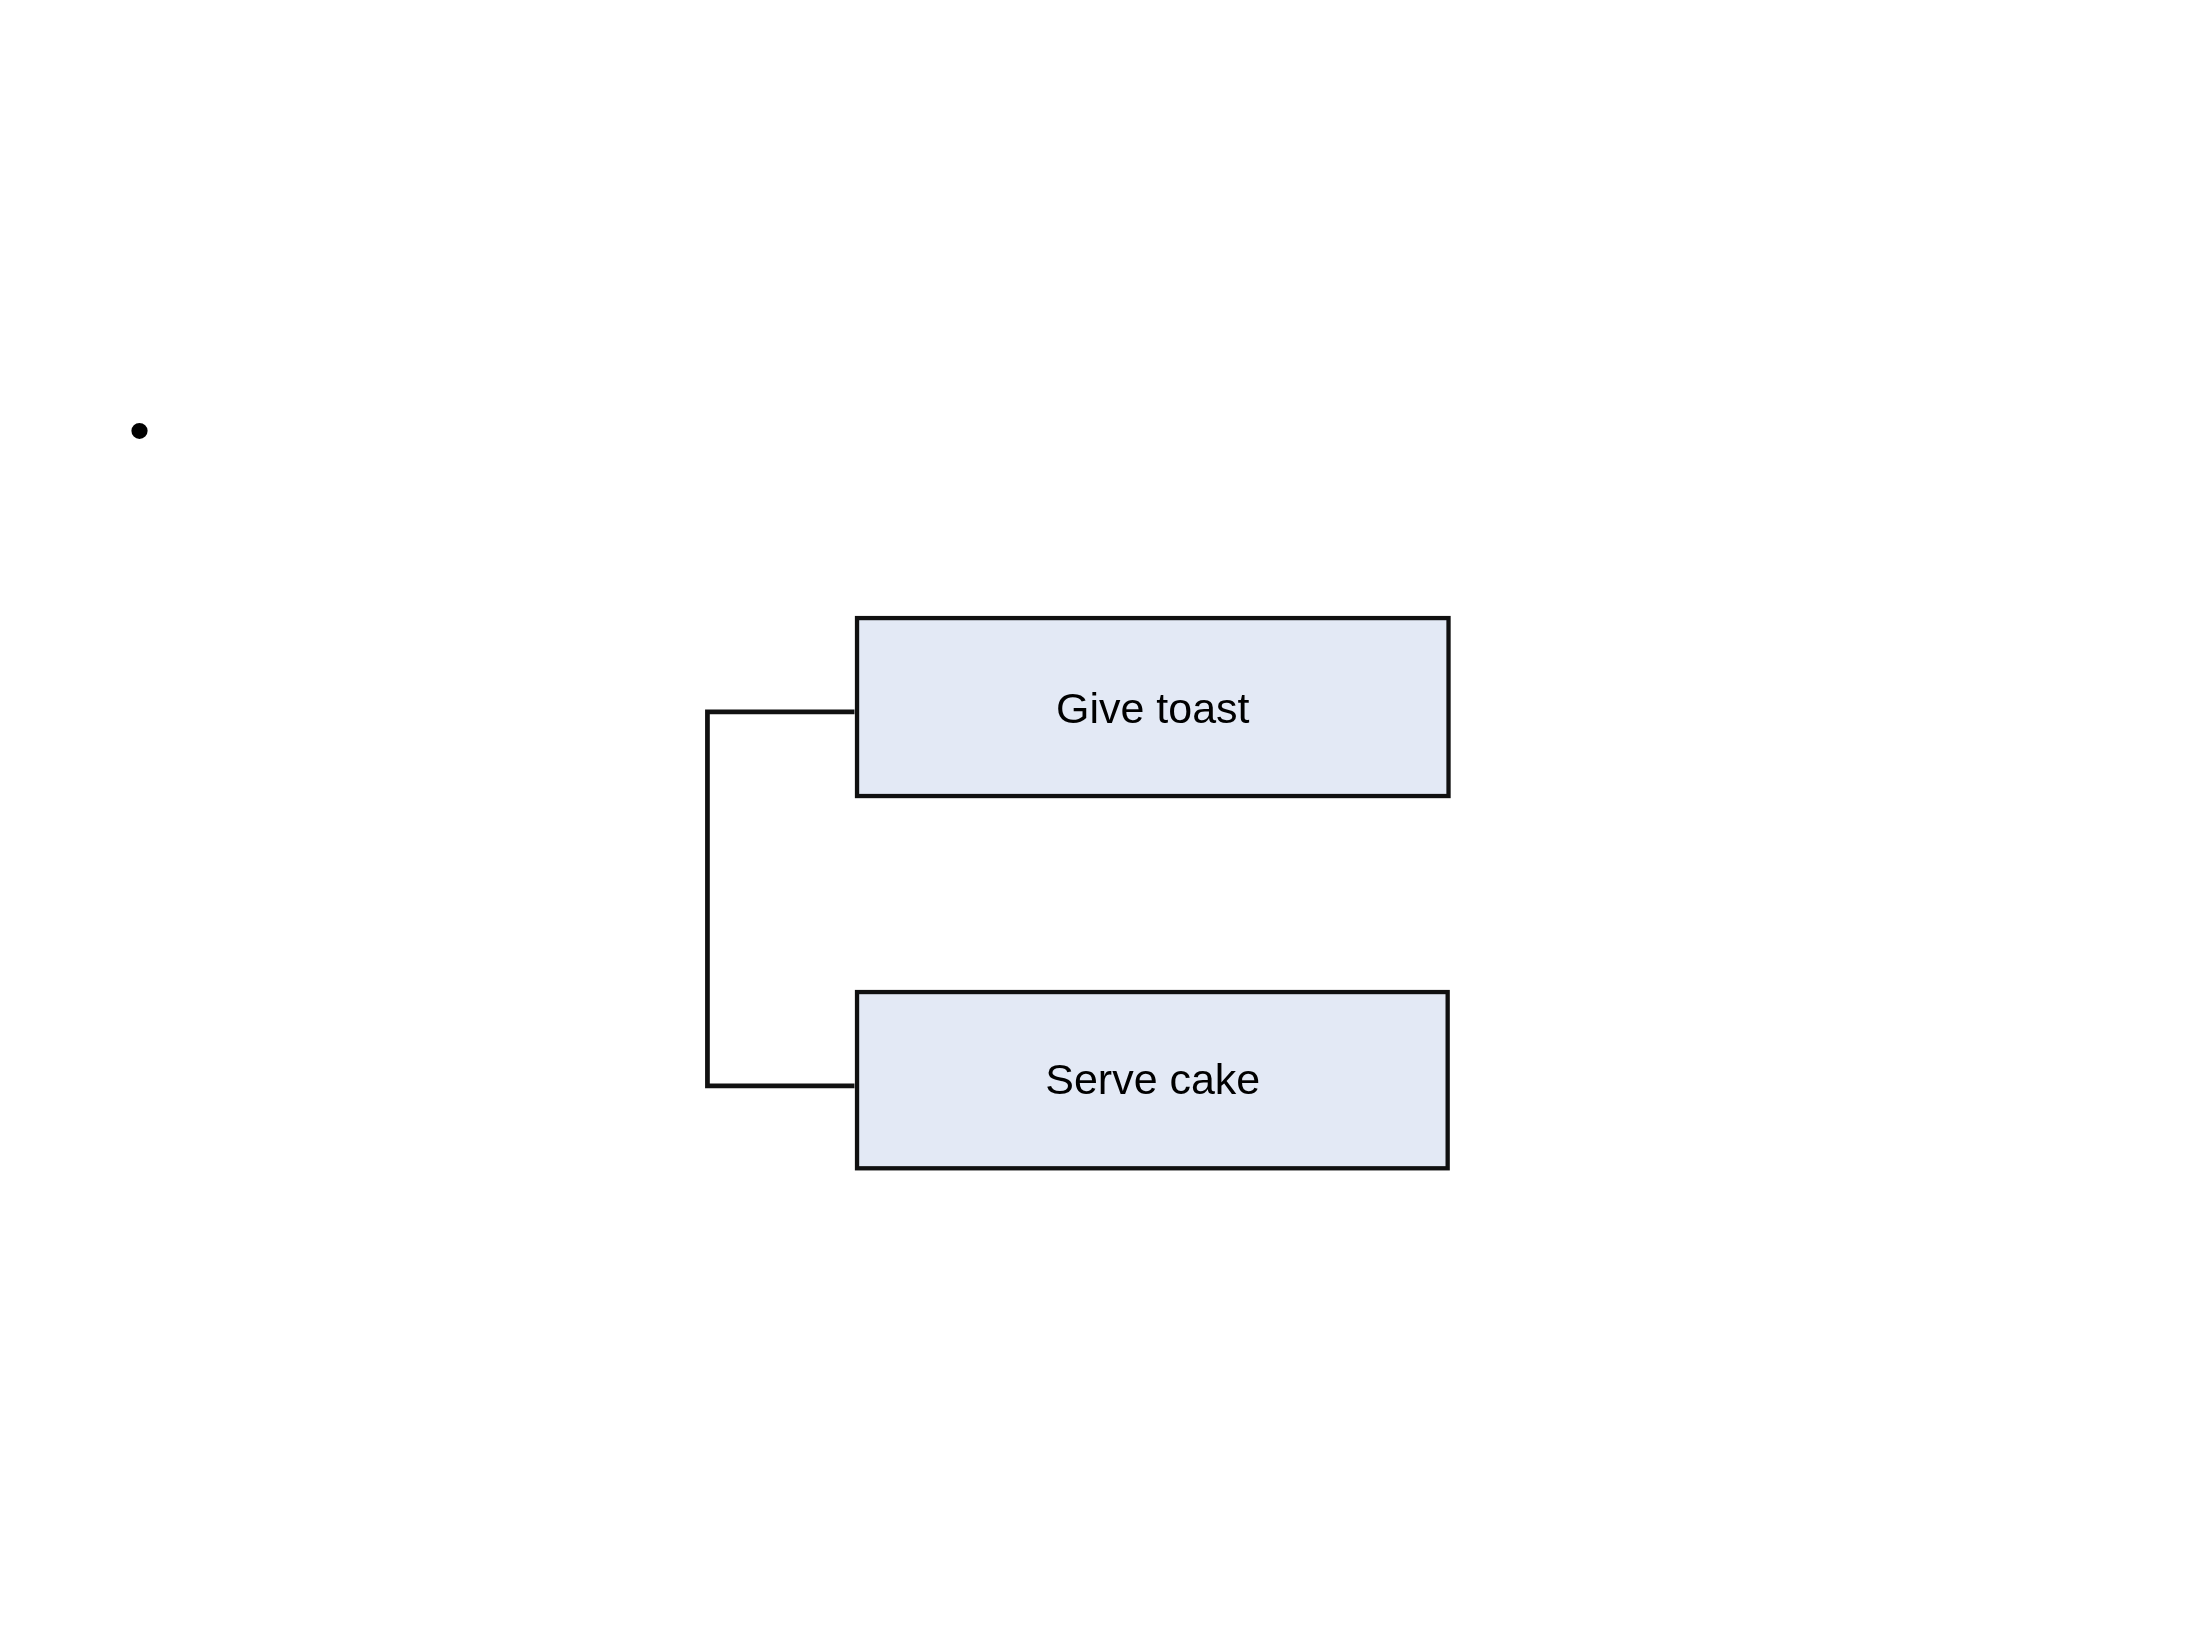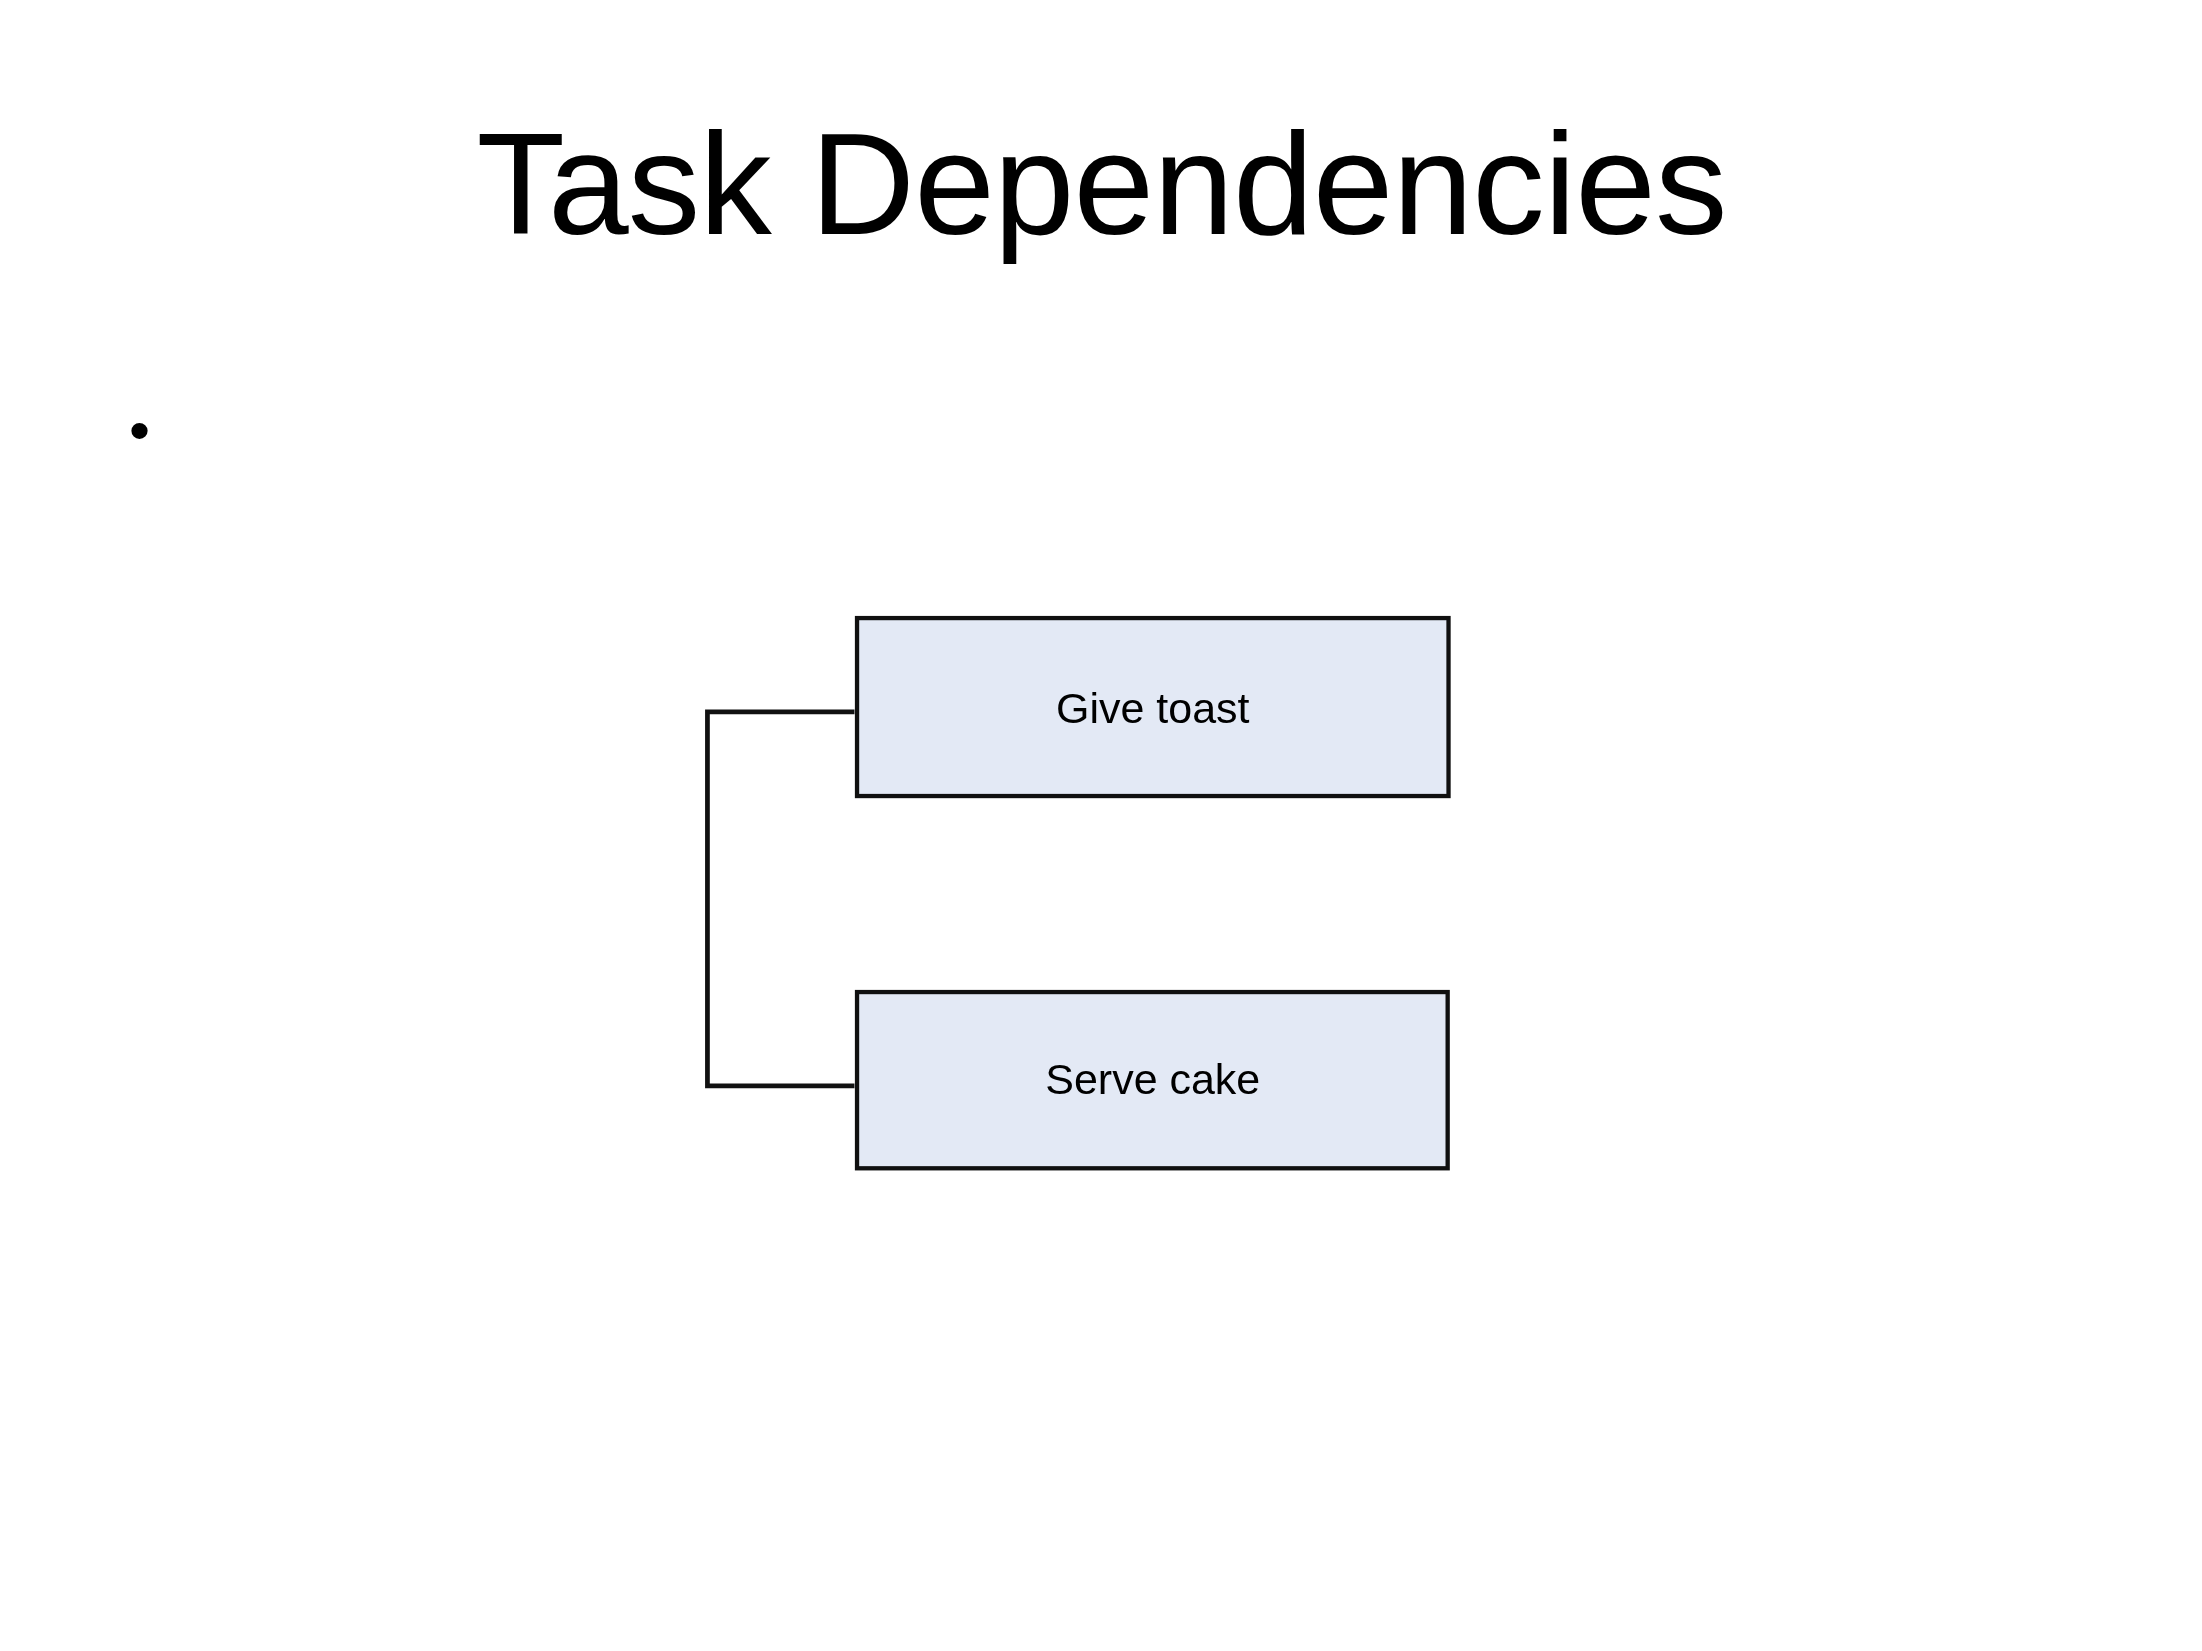--- a/index.html
+++ b/index.html
@@ -101,21 +101,20 @@
   .arrow-head {
     fill: #111111;
     stroke: none;
   }
 </style>
 </head>
 <body>
 
 <div id="slide">
 
-  <div id="slide-title">Task Dependencies</div>
 
   <div id="bullet-list">
     <div class="bullet-row">
       <span class="bullet-marker">•</span>
     </div>
   </div>
 
   <div id="diagram">
     <svg viewBox="0 0 1000 720" xmlns="http://www.w3.org/2000/svg">
 

